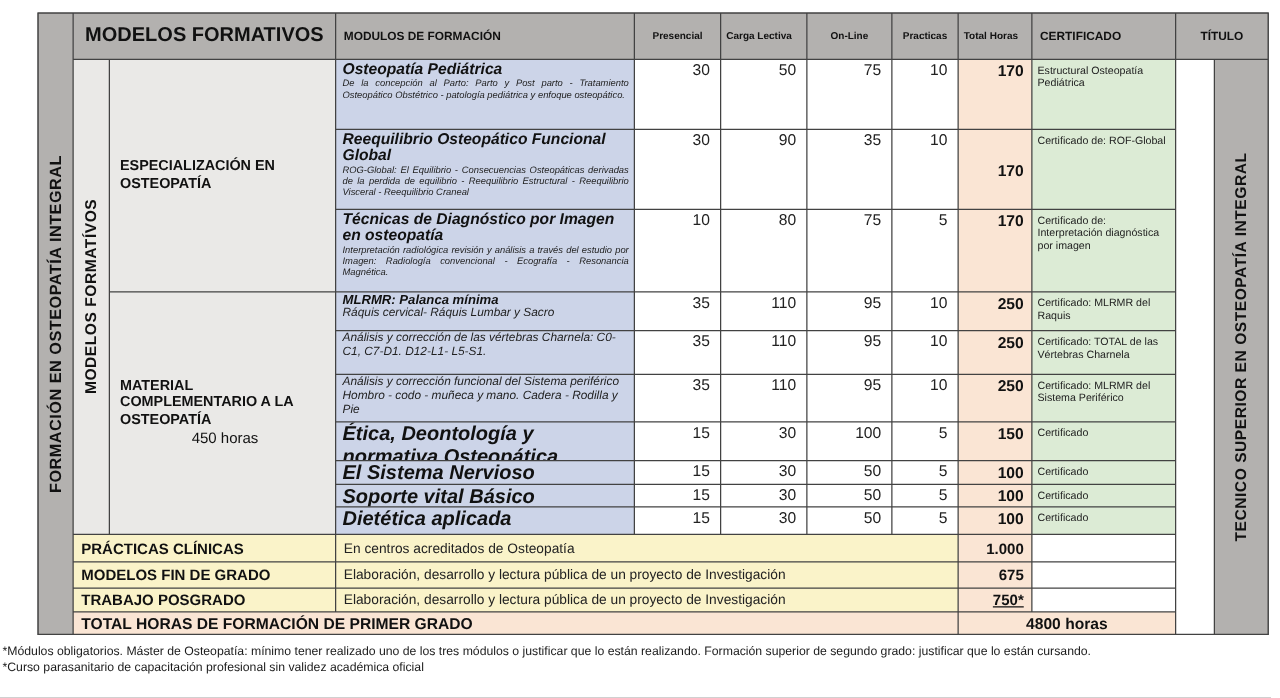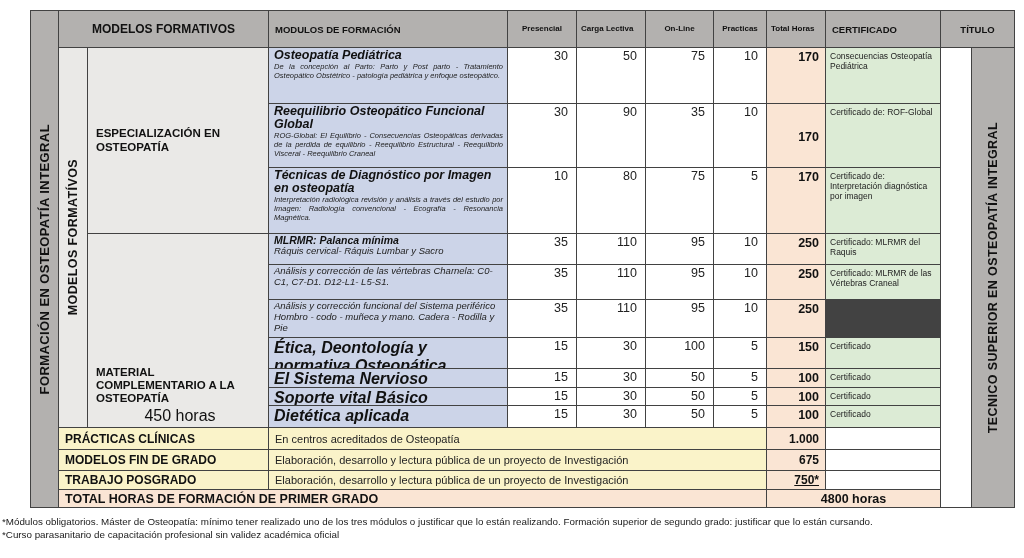--- a/index.html
+++ b/index.html
@@ -20,27 +20,27 @@
   .green{background:#dcebd5;}
   .yellow{background:#faf3c9;}
   
   .vbar{display:flex;align-items:center;justify-content:center;}
   .vtext{writing-mode:vertical-rl;transform:rotate(180deg);font-weight:bold;white-space:nowrap;letter-spacing:.4px;color:#111;}
   .v13{font-size:13px;}
   .v12{font-size:12.5px;}
   
   .hc{display:flex;align-items:center;color:#111;}
   .hc-center{justify-content:center;text-align:center;}
-  .h-big{font-weight:bold;font-size:12px;}
+  .h-big{font-weight:bold;font-size:16px;}
   .h-mid{font-weight:bold;font-size:9.5px;padding-left:6px;}
   .h-sm{font-weight:bold;font-size:8px;line-height:1.25;}
   .h-sm.left{justify-content:flex-start;text-align:left;padding-left:4px;}
   
   .grp{display:flex;flex-direction:column;justify-content:center;padding:2px 4px 2px 8px;font-weight:bold;font-size:11.5px;line-height:1.15;color:#111;}
-  .grp .hours{font-weight:normal;font-size:16px;text-align:center;margin-top:1px;}
+  .grp .hours{font-weight:normal;font-size:12px;text-align:center;margin-top:1px;}
   
   .mod{padding:1px 4px 1px 5px;line-height:1.05;}
   .t-lg{font-weight:bold;font-size:12.5px;color:#111;}
   .t-md{font-weight:bold;font-size:10.5px;color:#111;}
   .t-md2{font-weight:bold;font-size:16px;line-height:1.15;color:#111;}
   .d-xs{font-size:7.5px;line-height:1.18;text-align:justify;color:#222;margin-top:1px;}
   .d-md{font-size:9.5px;line-height:1.15;color:#222;}
   
   .num{font-size:12.5px;text-align:right;padding:1px 8px 0 0;color:#222;}
   .tot{font-weight:bold;font-size:12.5px;text-align:right;padding:2px 6px 0 0;color:#111;}
@@ -74,35 +74,35 @@
     <div class="c gray hc h-mid" style="grid-area:1/10/2/11;">CERTIFICADO</div>
     <div class="c gray hc hc-center h-mid" style="grid-area:1/11/2/13;padding-left:0;">TÍTULO</div>
 
     <div class="c ltgray vbar" style="grid-area:2/2/12/3;">
       <span class="vtext v12">MODELOS FORMATÍVOS</span>
     </div>
 
     <div class="c ltgray grp" style="grid-area:2/3/5/4;">
       <span>ESPECIALIZACIÓN EN OSTEOPATÍA</span>
     </div>
-    <div class="c ltgray grp" style="grid-area:5/3/12/4;justify-content:flex-end;">
+    <div class="c ltgray grp" style="grid-area:5/3/12/4;">
       <span>MATERIAL COMPLEMENTARIO A LA OSTEOPATÍA</span>
       <span class="hours">450 horas</span>
     </div>
 
     <div class="c blue mod" style="grid-area:2/4/3/5;">
       <div class="t-lg">Osteopatía Pediátrica</div>
       <div class="d-xs">De la concepción al Parto: Parto y Post parto - Tratamiento Osteopático Obstétrico - patología pediátrica y enfoque osteopático.</div>
     </div>
     <div class="c num" style="grid-area:2/5/3/6;">30</div>
     <div class="c num" style="grid-area:2/6/3/7;">50</div>
     <div class="c num" style="grid-area:2/7/3/8;">75</div>
     <div class="c num" style="grid-area:2/8/3/9;">10</div>
     <div class="c peach tot" style="grid-area:2/9/3/10;">170</div>
-    <div class="c green cert" style="grid-area:2/10/3/11;">Consecuencias Osteopatía Pediátrica</div>
+    <div class="c green cert" style="grid-area:2/10/3/11;">Estructural Osteopatía Pediátrica</div>
 
     <div class="c blue mod" style="grid-area:3/4/4/5;">
       <div class="t-lg">Reequilibrio Osteopático Funcional Global</div>
       <div class="d-xs">ROG-Global: El Equilibrio - Consecuencias Osteopáticas derivadas de la perdida de equilibrio - Reequilibrio Estructural - Reequilibrio Visceral - Reequilibrio Craneal</div>
     </div>
     <div class="c num" style="grid-area:3/5/4/6;">30</div>
     <div class="c num" style="grid-area:3/6/4/7;">90</div>
     <div class="c num" style="grid-area:3/7/4/8;">35</div>
     <div class="c num" style="grid-area:3/8/4/9;">10</div>
     <div class="c peach tot" style="grid-area:3/9/4/10;display:flex;align-items:center;justify-content:flex-end;">170</div>
@@ -131,30 +131,31 @@
     <div class="c green cert" style="grid-area:5/10/6/11;">Certificado: MLRMR del Raquis</div>
 
     <div class="c blue mod" style="grid-area:6/4/7/5;">
       <div class="d-md">Análisis y corrección de las vértebras Charnela: C0-C1, C7-D1. D12-L1- L5-S1.</div>
     </div>
     <div class="c num" style="grid-area:6/5/7/6;">35</div>
     <div class="c num" style="grid-area:6/6/7/7;">110</div>
     <div class="c num" style="grid-area:6/7/7/8;">95</div>
     <div class="c num" style="grid-area:6/8/7/9;">10</div>
     <div class="c peach tot" style="grid-area:6/9/7/10;">250</div>
-    <div class="c green cert" style="grid-area:6/10/7/11;">Certificado: MLRMR de las Vértebras Craneal</div>
+    <div class="c green cert" style="grid-area:6/10/7/11;">Certificado: TOTAL de las Vértebras Charnela</div>
 
     <div class="c blue mod" style="grid-area:7/4/8/5;">
       <div class="d-md">Análisis y corrección funcional del Sistema periférico Hombro - codo - muñeca y mano. Cadera - Rodilla y Pie</div>
     </div>
     <div class="c num" style="grid-area:7/5/8/6;">35</div>
     <div class="c num" style="grid-area:7/6/8/7;">110</div>
     <div class="c num" style="grid-area:7/7/8/8;">95</div>
     <div class="c num" style="grid-area:7/8/8/9;">10</div>
     <div class="c peach tot" style="grid-area:7/9/8/10;">250</div>
+    <div class="c green cert" style="grid-area:7/10/8/11;">Certificado: MLRMR del Sistema Periférico</div>
 
     <div class="c blue mod" style="grid-area:8/4/9/5;">
       <div class="t-md2">Ética, Deontología y normativa Osteopática (Norma UNE)</div>
     </div>
     <div class="c num" style="grid-area:8/5/9/6;">15</div>
     <div class="c num" style="grid-area:8/6/9/7;">30</div>
     <div class="c num" style="grid-area:8/7/9/8;">100</div>
     <div class="c num" style="grid-area:8/8/9/9;">5</div>
     <div class="c peach tot" style="grid-area:8/9/9/10;">150</div>
     <div class="c green cert" style="grid-area:8/10/9/11;">Certificado</div>

